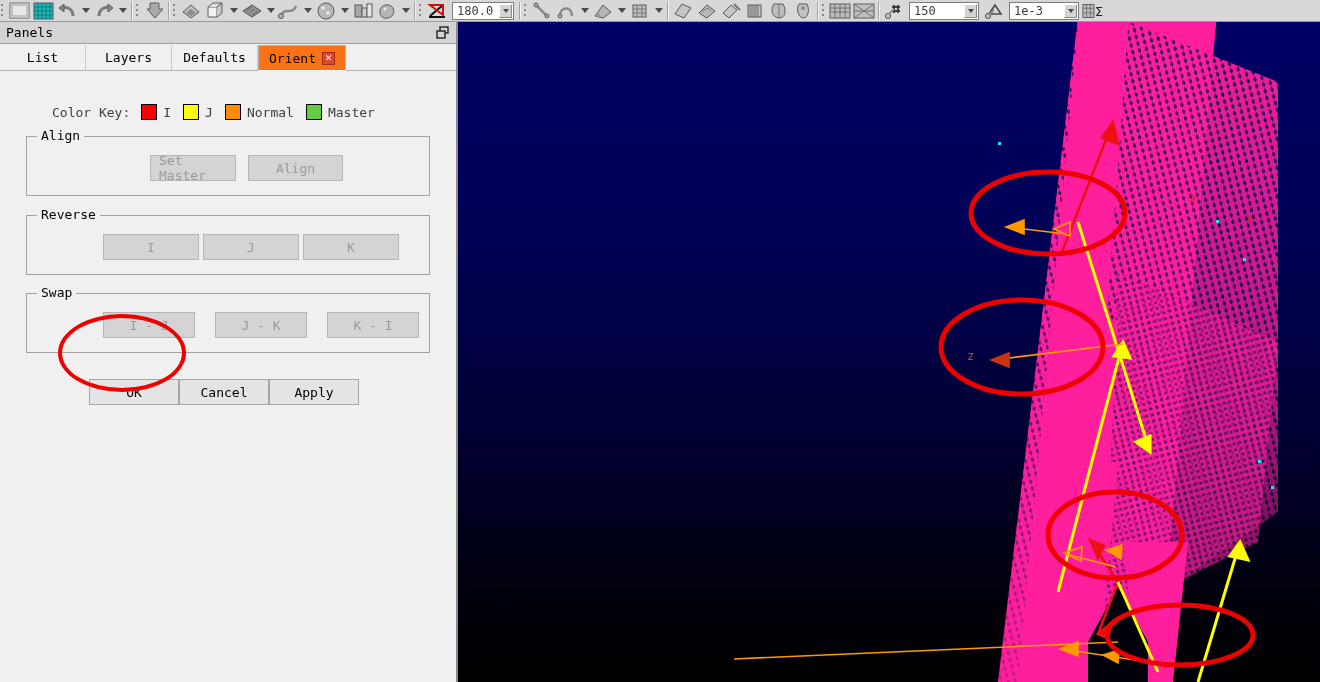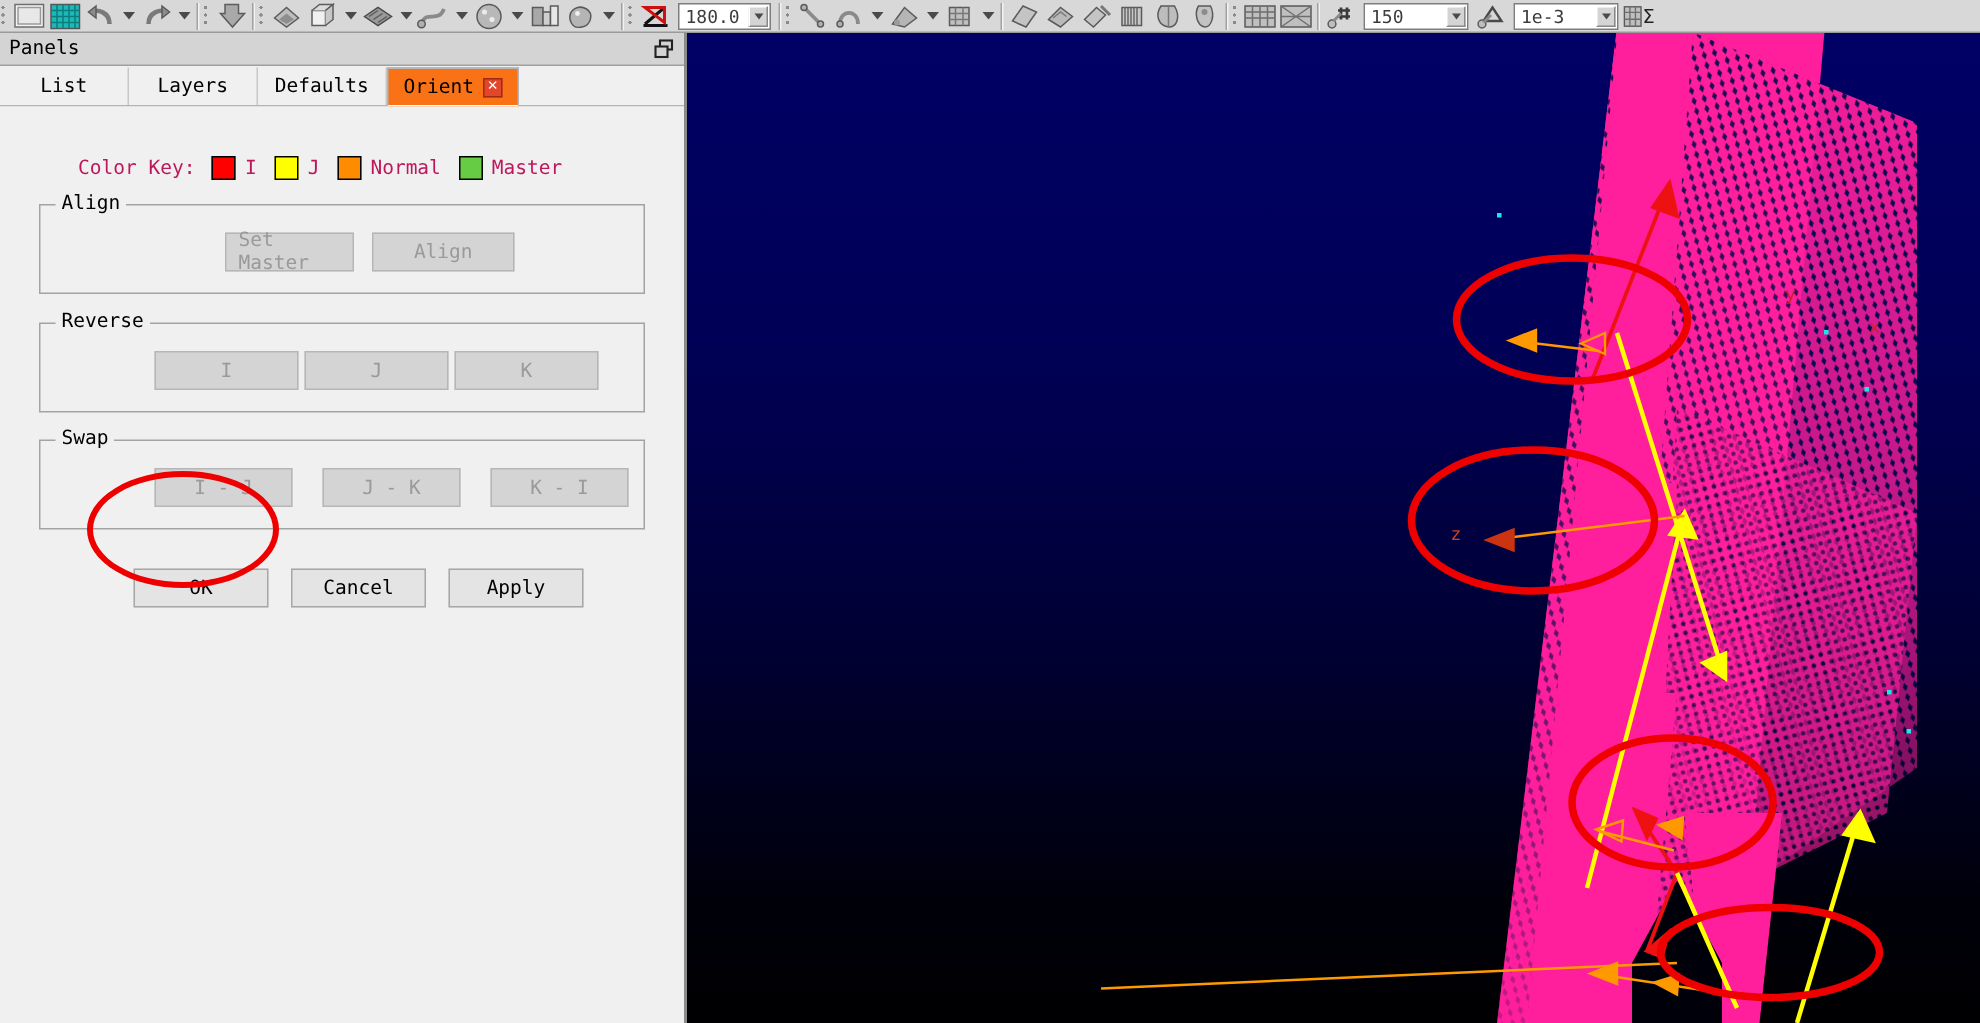--- a/index.html
+++ b/index.html
@@ -159,21 +159,21 @@
     padding: 0 6px;
     font-family: "DejaVu Sans Mono","Liberation Mono",monospace;
   }
   .info-table td.lbl { width: 255px; }
   .info-table td.val { width: 111px; text-align: right; font-weight: normal; color:#222; }
 
   
   .colorkey {
     margin: 12px 0 0 38px;
     display: flex; align-items: center; gap: 0px;
-    font-size: 13px; color: #be185d;
+    font-size: 13px; color: #404040;
   }
   .ck-label { margin-right: 11px; }
   .ck-item { display:flex; align-items:center; margin-right: 12px; }
   .ck-sw {
     width: 16px; height: 16px;
     border: 1px solid #000;
     margin-right: 6px;
     display:block;
   }
 
@@ -202,21 +202,21 @@
     font-family: "DejaVu Sans Mono","Liberation Mono",monospace;
     display:flex;align-items:center;justify-content:center;
     padding: 12px 8px;
   }
   .btn.disabled { color: #9a9a9a; }
   .btn.w86 { width: 86px; }
   .btn.w96 { width: 96px; }
   .btn.w95 { width: 95px; }
 
   .actions {
-    display:flex; gap: 15px; margin: 26px 0 0 75px;
+    display:flex; margin: 26px 0 0 75px;
   }
   .btn.action {
     width: 90px; height: 26px;
     background: #e4e4e4;
     border: 1px solid #a6a6a6;
     color: #000;
   }
 
   
   .annot-ellipse {

